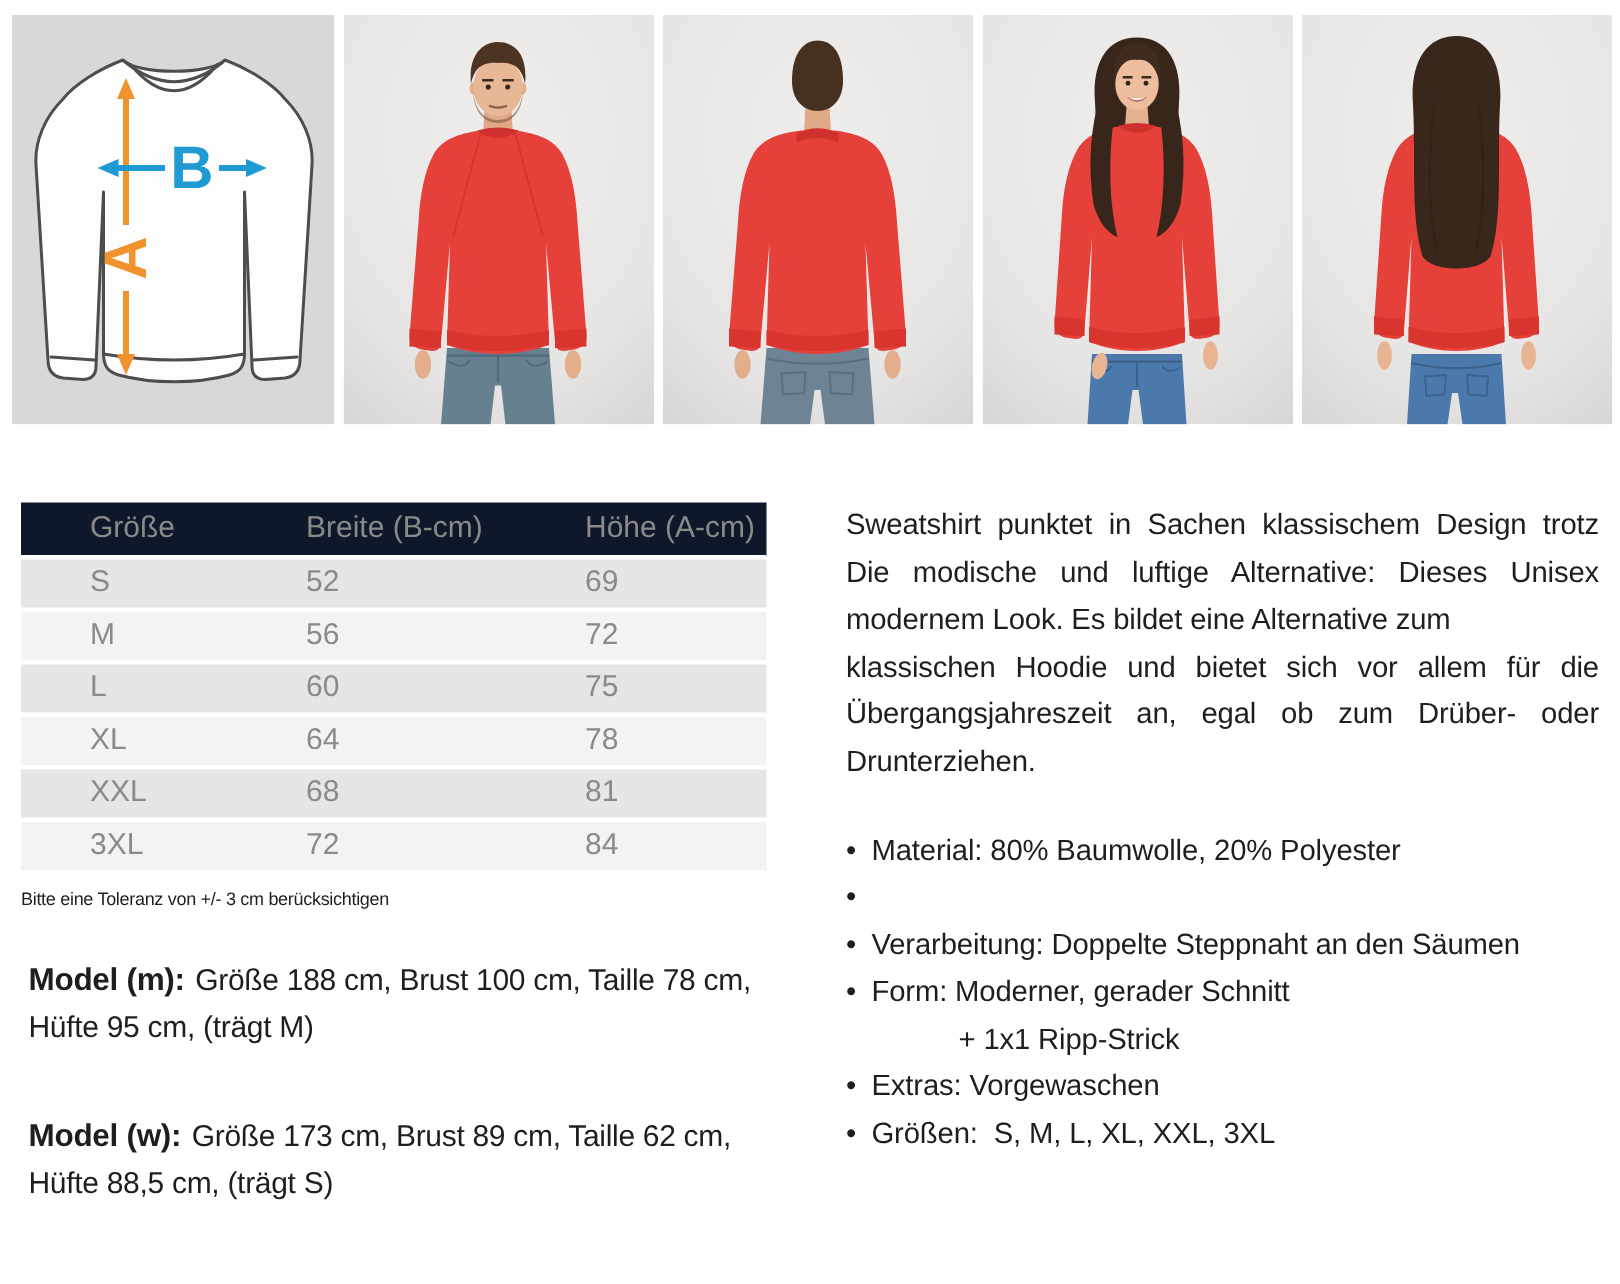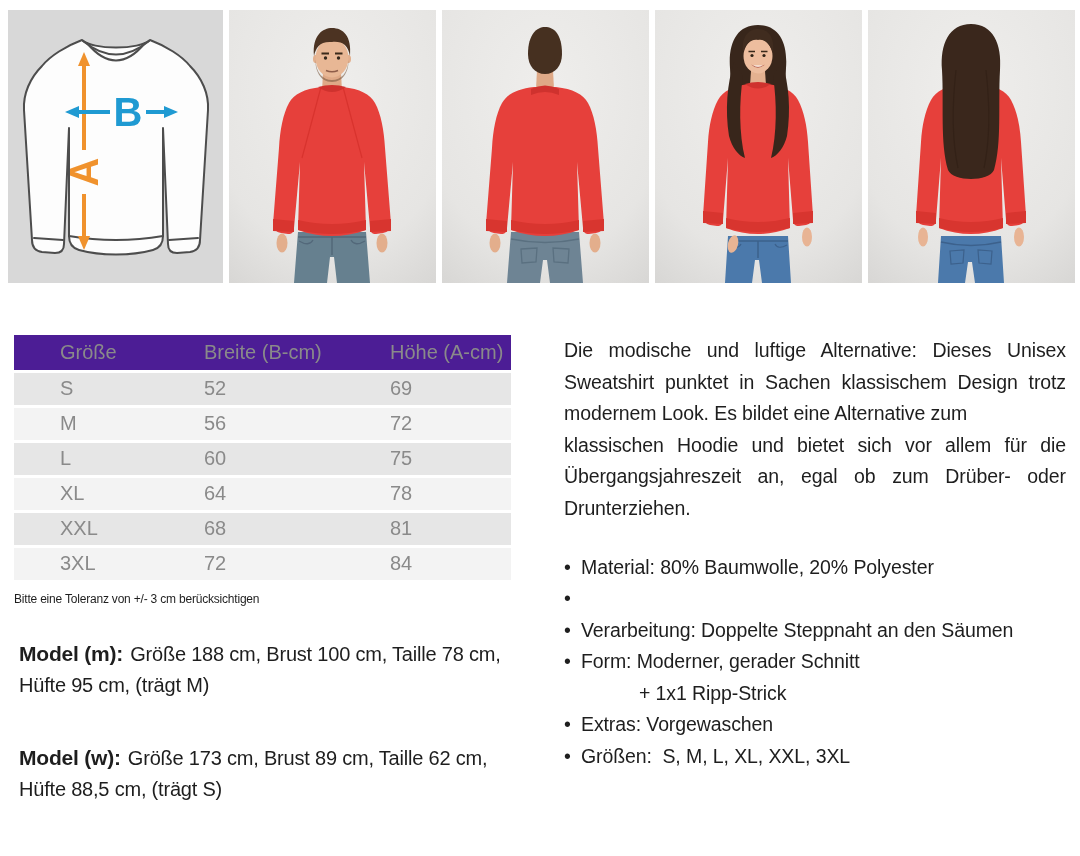--- a/index.html
+++ b/index.html
@@ -12,21 +12,21 @@
   .panel.diagram { width:215px; }
   .panel.photo { width:207px; }
   .panel svg { display:block; }
 
   
   .content { display:flex; padding:0 14px; margin-top:52px; }
   .left-col { width:497px; flex:0 0 auto; }
   .right-col { width:502px; margin-left:53px; flex:0 0 auto; }
 
   table.size-table { border-collapse:collapse; width:497px; font-size:20px; color:#8a8a8a; }
-  .size-table th { font-weight:400; text-align:left; background:#4c1d95; height:36px;
+  .size-table th { font-weight:400; text-align:left; background:#0f172a; height:36px;
                    border-bottom:3px solid #fff; }
   .size-table td { background:#f3f3f3; height:35px; border-bottom:3px solid #fff; }
   .size-table tr.dark td { background:#e6e6e6; }
   .c1 { width:190px; padding-left:46px; }
   .c2 { width:186px; }
   .c3 { width:121px;margin-top:26px; }
 
   .tolerance { font-size:12px; margin-top:9px; letter-spacing:-0.2px; }
   .model { font-size:20px; line-height:31px; margin:32px 0 0 5px; letter-spacing:-0.2px; }
   .model + .model { margin-top:41px; }
@@ -245,22 +245,22 @@
     <p class="model">
       <b>Model (m):</b><span class="mtext">Größe 188 cm, Brust 100 cm, Taille 78 cm, Hüfte 95 cm, (trägt M)</span>
     </p>
     <p class="model">
       <b>Model (w):</b><span class="mtext">Größe 173 cm, Brust 89 cm, Taille 62 cm, Hüfte 88,5 cm, (trägt S)</span>
     </p>
   </div>
 
   <div class="right-col">
     <div class="desc">
+      <div class="j">Sweatshirt punktet in Sachen klassischem Design trotz</div>
       <div class="j">Die modische und luftige Alternative: Dieses Unisex</div>
-      <div class="j">Sweatshirt punktet in Sachen klassischem Design trotz</div>
       <div>modernem Look. Es bildet eine Alternative zum</div>
       <div class="j">klassischen Hoodie und bietet sich vor allem für die</div>
       <div class="j">Übergangsjahreszeit an, egal ob zum Drüber- oder</div>
       <div>Drunterziehen.</div>
     </div>
 
     <ul class="features">
       <li>
         <span class="bullet">•</span>
           <span class="ftext">Material: 80% Baumwolle, 20% Polyester</span>

